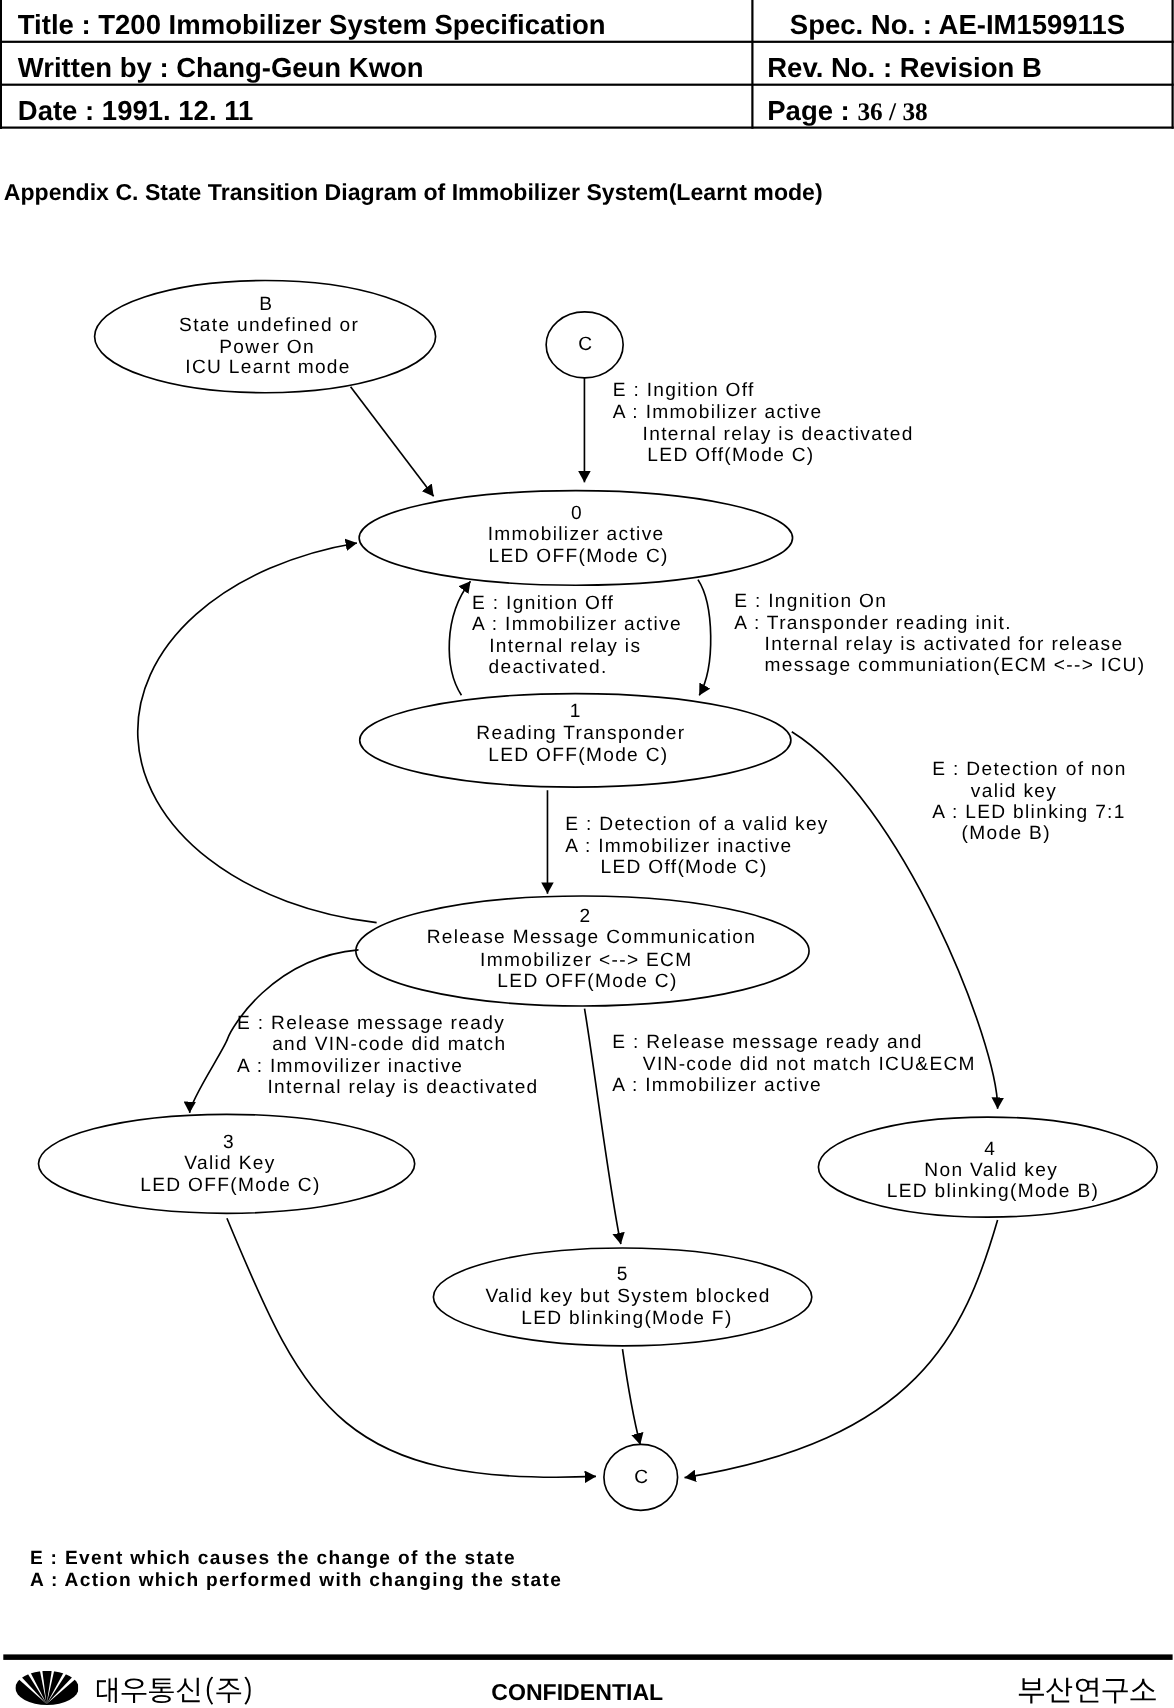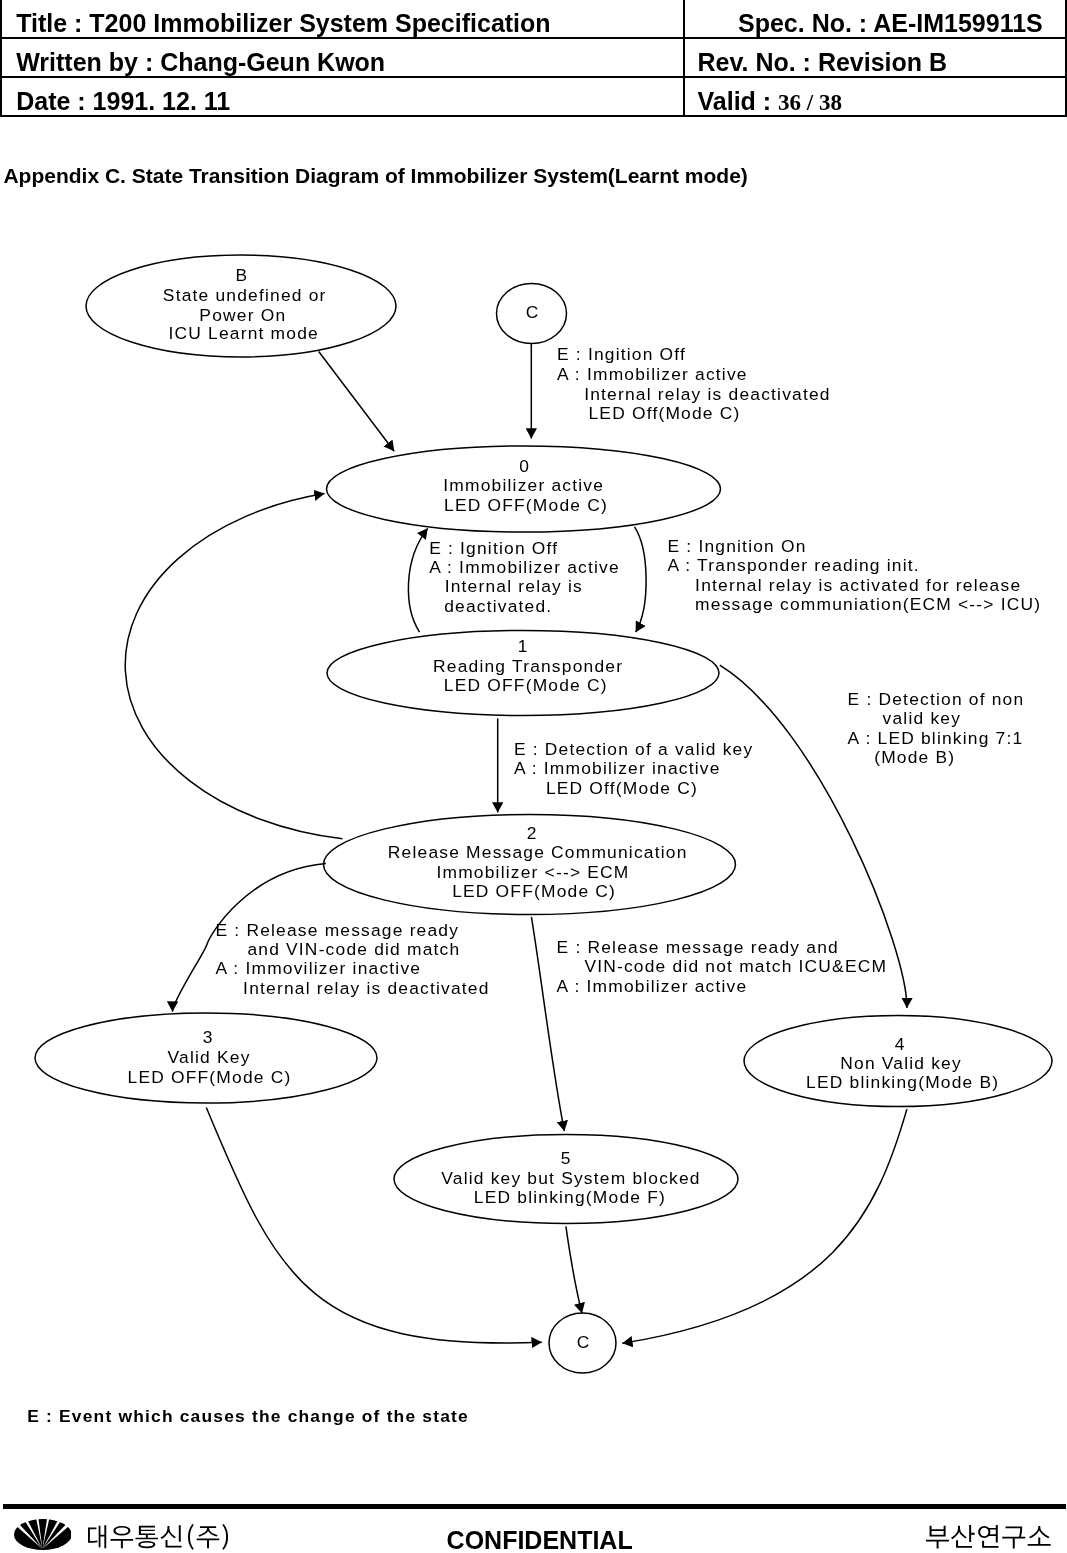--- a/index.html
+++ b/index.html
@@ -21,40 +21,40 @@
        letter-spacing:0px;line-height:1;}
 
   svg#diagram{position:absolute;left:0;top:0;}
   .dtxt{font-family:"Liberation Sans",sans-serif;font-size:17.4px;
         letter-spacing:1.2px;fill:#000;}
 
   .legend-line{position:absolute;white-space:nowrap;font-size:17.4px;
                letter-spacing:1.2px;line-height:1;font-weight:bold;}
 
   #ftr-rule{position:absolute;background:#000;}
-  #ftr-center{position:absolute;white-space:nowrap;font-weight:bold;font-size:25px;line-height:1;}
+  #ftr-center{position:absolute;white-space:nowrap;font-weight:bold;font-size:21px;line-height:1;}
   svg.kor{position:absolute;}
 </style>
 </head>
 <body>
 
 <div id="page">
 <div>
 <div class="hline" style="left:0.0px;top:37.2px;width:1066.6px;height:2.0px"></div>
 <div class="hline" style="left:0.0px;top:76.2px;width:1066.6px;height:2.0px"></div>
 <div class="hline" style="left:0.0px;top:115.2px;width:1066.6px;height:2.0px"></div>
 <div class="hline" style="left:0.0px;top:0px;width:2.0px;height:117.2px"></div>
 <div class="hline" style="left:682.8px;top:0px;width:2.0px;height:117.2px"></div>
 <div class="hline" style="left:1064.6px;top:0px;width:2.0px;height:117.2px"></div>
 <div class="hcell" style="left:16.2px;top:10.9px">Title : T200 Immobilizer System Specification</div>
-<div class="hcell" style="left:738px;top:10.9px">Spec. No. : AE-IM159911S</div>
+<div class="hcell" style="left:718px;top:10.9px">Spec. No. : AE-IM159911S</div>
 <div class="hcell" style="left:16.2px;top:49.5px">Written by : Chang-Geun Kwon</div>
 <div class="hcell" style="left:697.5px;top:49.5px">Rev. No. : Revision B</div>
 <div class="hcell" style="left:16.2px;top:88.5px">Date : 1991. 12. 11</div>
-<div class="hcell" style="left:697.5px;top:88.5px"><span>Valid : </span><span class="pgnum">36 / 38</span></div>
+<div class="hcell" style="left:697.5px;top:88.5px"><span>Page : </span><span class="pgnum">36 / 38</span></div>
 </div>
 <div id="apx" style="left:3.4px;top:165.3px">Appendix C. State Transition Diagram of Immobilizer System(Learnt mode)</div>
 <svg id="diagram" width="1067" height="1553" viewBox="0 0 1067 1553" xmlns="http://www.w3.org/2000/svg">
 <defs>
         <marker id="ah" viewBox="0 0 10.4 11.4" refX="10.3" refY="5.7" markerWidth="10.4" markerHeight="11.4" markerUnits="userSpaceOnUse" orient="auto">
           <path d="M0,0 L10.4,5.7 L0,11.4 Z" fill="#000"></path>
         </marker>
       </defs>
 <path d="M318.7,351.5 L394.2,451.2" fill="none" stroke="#000" stroke-width="1.5" marker-end="url(#ah)"></path>
 <path d="M531.3,343.5 L531.3,438.5" fill="none" stroke="#000" stroke-width="1.5" marker-end="url(#ah)"></path>
@@ -155,20 +155,21 @@
 <text x="215.5" y="974.2" class="dtxt">A : Immovilizer inactive</text>
 <text x="243.1" y="993.5" class="dtxt">Internal relay is deactivated</text>
 </g>
 <g>
 <text x="556.6" y="953.0" class="dtxt">E : Release message ready and</text>
 <text x="584.4" y="972.4" class="dtxt">VIN-code did not match ICU&amp;ECM</text>
 <text x="556.6" y="991.8" class="dtxt">A : Immobilizer active</text>
 </g>
 </svg>
 <div class="legend-line" style="left:27.2px;top:1408.0px">E : Event which causes the change of the state</div>
+<div class="legend-line" style="left:27.2px;top:1427.6px">A : Action which performed with changing the state</div>
 <div>
 <div id="ftr-rule" style="left:3px;top:1504.3px;width:1063px;height:4.3px"></div>
 <svg class="kor" style="left:13.8px;top:1518.5px;width:57.6px;height:31px" viewBox="0 0 57.6 31">
         <defs>
           <mask id="lgm">
             <rect x="-6" y="-6" width="72" height="46" fill="#fff"></rect>
             <path d="M28.40,30.00L1.12,0.73L-1.58,3.51Z" fill="#000"></path>
             <path d="M28.40,30.00L10.82,-4.14L8.07,-2.58Z" fill="#000"></path>
             <path d="M28.40,30.00L23.61,-7.01L20.97,-6.57Z" fill="#000"></path>
             <path d="M28.40,30.00L36.71,-6.51L34.08,-7.01Z" fill="#000"></path>

